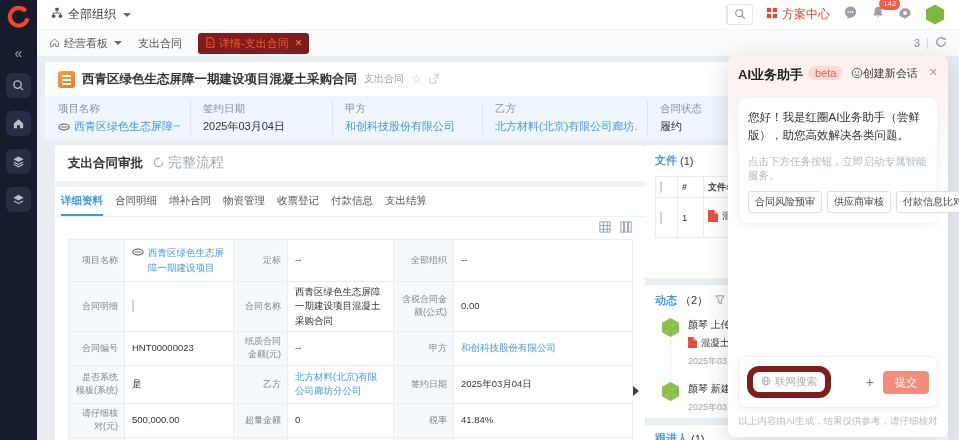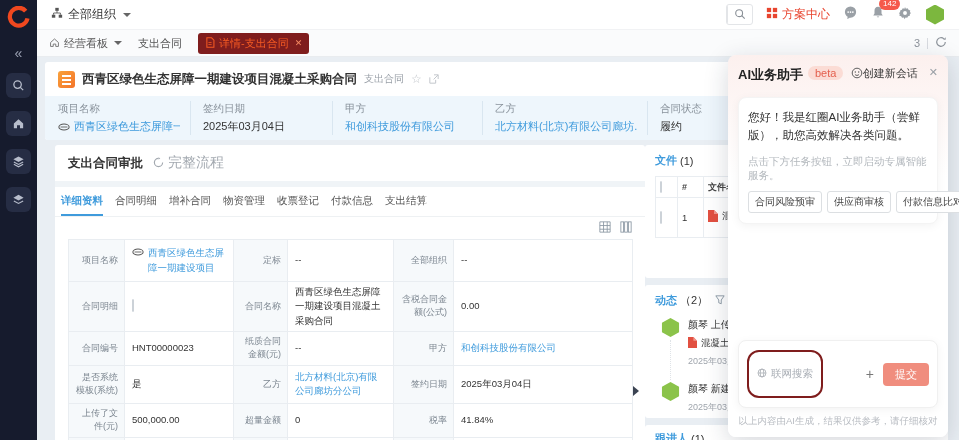--- a/index.html
+++ b/index.html
@@ -99,21 +99,21 @@
   .ai-title{font-size:13px;font-weight:bold;color:#222}
   .beta{background:#fbdcd5;color:#e4604e;font-size:11px;padding:1px 7px;border-radius:8px}
   .ai-head-right{margin-left:auto;display:flex;align-items:center;font-size:11px;color:#333;cursor:pointer}
   .ai-close{color:#9aa0a6;font-size:11px;margin-left:6px;cursor:pointer}
   .ai-card{margin-top:13px;background:#fff;border:1px solid #f4f4f4;border-radius:8px;box-shadow:0 2px 10px rgba(0,0,0,.05);padding:10px 9px}
   .ai-greet{font-size:11.5px;color:#333;line-height:1.6}
   .ai-hint{margin-top:10px;font-size:10.5px;color:#b3b8bd}
   .ai-actions{display:flex;gap:5px;margin-top:8px}
   .ai-action{border:1px solid #dcdfe2;border-radius:3px;padding:3px 6px;font-size:10px;color:#444;background:#fff;white-space:nowrap;cursor:pointer}
   .ai-input-card{margin-top:auto;background:#fff;border:1px solid #f0f0f0;border-radius:8px;box-shadow:0 2px 10px rgba(0,0,0,.05);padding:9px 8px;display:flex;align-items:center}
-  .websearch{display:flex;align-items:center;gap:4px;border:2px solid #7f1d1d;border-radius:12px;padding:15px 8px;font-size:10.5px;color:#a9aeb5;cursor:pointer}
+  .websearch{display:flex;align-items:center;gap:4px;border:6px solid #7f1d1d;border-radius:12px;padding:3px 8px;font-size:10.5px;color:#a9aeb5;cursor:pointer}
   .plus{margin-left:auto;color:#777;font-size:14px;cursor:pointer}
   .ai-submit{margin-left:9px;background:#f08d7e;color:#fff;border:none;border-radius:4px;padding:4px 12px;font-size:11px;cursor:pointer}
   .ai-disclaimer{margin-top:7px;text-align:center;font-size:9.5px;color:#b8bcc2}
 </style>
 </head>
 <body>
 
 <div class="page">
 
   <div class="sidebar">
@@ -383,21 +383,21 @@
       </tr>
       <tr style="height:38px">
         <td class="lbl">是否系统模板(系统)</td>
         <td class="val">是</td>
         <td class="lbl">乙方</td>
         <td class="val"><span class="link">北方材料(北京)有限公司廊坊分公司</span></td>
         <td class="lbl">签约日期</td>
         <td class="val">2025年03月04日</td>
       </tr>
       <tr style="height:34px">
-        <td class="lbl">上传了文件(元)</td>
+        <td class="lbl">请仔细核对(元)</td>
         <td class="val">500,000.00</td>
         <td class="lbl">超量金额</td>
         <td class="val">0</td>
         <td class="lbl">税率</td>
         <td class="val">41.84%</td>
       </tr>
       <tr style="height:36px">
         <td class="lbl">累计补充协议</td>
         <td class="val">0.00</td>
         <td class="lbl">无税合同金额(元)</td>

